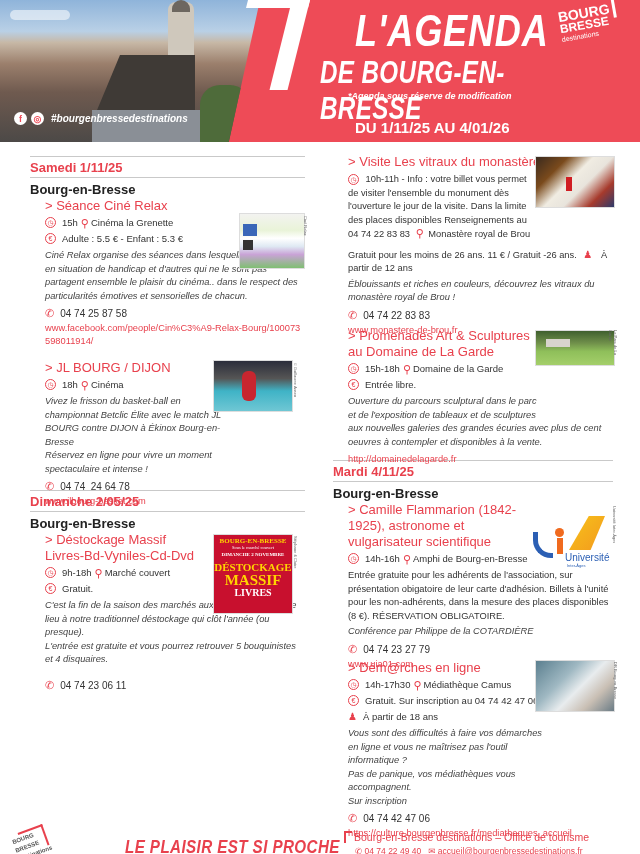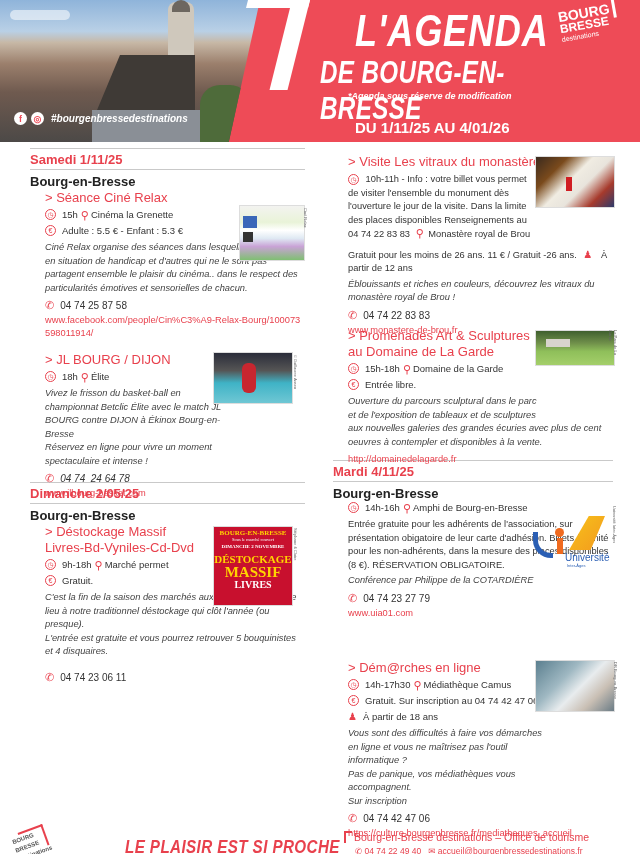--- a/index.html
+++ b/index.html
@@ -28,21 +28,21 @@
   .title2 { position: absolute; left: 320px; top: 55px; font-family: "Liberation Sans", sans-serif; font-weight: bold; font-style: italic; color: #fff; font-size: 31px; letter-spacing: 0.5px; transform: scaleX(0.78); transform-origin: left; }
   .disclaimer { position: absolute; left: 348px; top: 91px; color: #fff; font-size: 9px; font-style: italic; font-weight: bold; }
   .daterange { position: absolute; left: 355px; top: 119px; color: #ffffff; font-size: 15px; font-weight: bold; }
   .logo-box { position: absolute; left: 560px; top: 6px; width: 60px; height: 40px; color: #fff; transform: rotate(-10deg); }
   .logo-box .l1 { font-size: 14px; font-weight: bold; line-height: 12px; }
   .logo-box .l2 { font-size: 12px; font-weight: bold; line-height: 12px; }
   .logo-box .l3 { font-size: 7px; line-height: 9px; }
   .logo-box .bar { position: absolute; right: 2px; top: -2px; width: 3px; height: 18px; background: #fff; }
 
   
-  .col { position: absolute; top: 148px; }
+  .col { position: absolute; top: 156px; }
   .col-left { left: 30px; width: 275px; }
   .col-right { left: 333px; width: 280px; }
   .day-head { border-top: 1px solid #c9c9c9; border-bottom: 1px solid #c9c9c9; color: #e8414d; font-size: 13px; font-weight: bold; padding: 3px 0 2px 0; margin-bottom: 4px; }
   .city { font-size: 13px; font-weight: bold; color: #222; margin-bottom: 1px; }
   .event { position: relative; padding-left: 15px; margin-bottom: 4px; }
   .ev-title { color: #e8414d; font-size: 13px; line-height: 16px; margin-bottom: 3px; }
   .row { font-size: 9.5px; color: #333; display: flex; align-items: flex-start; margin-bottom: 4px; line-height: 12px; }
   .row .ic { width: 11px; height: 11px; border: 1.3px solid #e8414d; border-radius: 50%; color: #e8414d; font-size: 7px; display: inline-flex; align-items: center; justify-content: center; margin-right: 6px; flex: none; }
   .pin { color: #e8414d; font-size: 11px; margin: 0 2px 0 3px; }
   .person { color: #e8414d; font-size: 10px; margin: 0 6px 0 4px; }
@@ -124,27 +124,27 @@
   <div class="event" style="height:126px;">
     <div class="img" style="top:0;width:80px;height:52px;right:12px;background:linear-gradient(180deg,#2b2d3a 0%,#555 35%,#3fb3c6 60%,#6fc7d4 100%);">
       <div style="position:absolute;left:28px;top:10px;width:14px;height:30px;background:#c8262f;border-radius:6px;"></div>
     </div>
     <div class="credit" style="left:262px;top:2px;height:40px;">©Guillaume Ansen</div>
     <div class="ev-title">&gt; JL BOURG / DIJON</div>
     <div class="row">
       <span class="ic">◷</span>
       <span>18h</span>
       <span class="pin">⚲</span>
-      <span>Élite</span>
+      <span>Cinéma</span>
     </div>
     <div class="desc" style="white-space:pre-line;width:180px;">Vivez le frisson du basket-ball en championnat Betclic Élite avec le match JL BOURG contre DIJON à Ékinox Bourg-en-Bresse
 Réservez en ligne pour vivre un moment spectaculaire et intense !</div>
     <div class="phone">
       <span class="ph">✆</span>
-      <span style="white-space:pre;font-style:italic;">04 74  24 64 78</span>
+      <span style="white-space:pre;">04 74  24 64 78</span>
     </div>
     <div class="link">www.jlbourg-basket.com</div>
   </div>
 
   <div class="day-head">Dimanche 2/05/25</div>
   <div class="city">Bourg-en-Bresse</div>
 
   <div class="event">
     <div class="img" style="top:2px;width:80px;height:80px;right:12px;background:#c8102e;overflow:hidden;text-align:center;font-family:'Liberation Serif',serif;color:#ffd400;">
       <div style="font-size:7px;font-weight:bold;margin-top:2px;">BOURG-EN-BRESSE</div>
@@ -153,21 +153,21 @@
       <div style="font-size:11px;font-weight:bold;margin-top:4px;">DÉSTOCKAGE</div>
       <div style="font-size:15px;font-weight:bold;line-height:14px;">MASSIF</div>
       <div style="font-size:10px;font-weight:bold;color:#fff;text-align:center;">LIVRES</div>
     </div>
     <div class="credit" style="left:262px;top:4px;height:40px;">Stéphane &amp; Claire</div>
     <div class="ev-title" style="width:160px;">&gt; Déstockage Massif Livres-Bd-Vyniles-Cd-Dvd</div>
     <div class="row">
       <span class="ic">◷</span>
       <span>9h-18h</span>
       <span class="pin">⚲</span>
-      <span>Marché permet</span>
+      <span>Marché couvert</span>
     </div>
     <div class="row">
       <span class="ic">€</span>
       <span>Gratuit.</span>
     </div>
     <div class="desc" style="white-space:pre-line;">C'est la fin de la saison des marchés aux livres et cela donne lieu à notre traditionnel déstockage qui clôt l'année (ou presque).
 L'entrée est gratuite et vous pourrez retrouver 5 bouquinistes et 4 disquaires.</div>
     <div class="phone" style="margin-top:12px;">
       <span class="ph">✆</span>
       <span>04 74 23 06 11</span>
@@ -229,20 +229,21 @@
   <div class="event" style="height:154px;">
     <div style="position:absolute;right:0;top:14px;width:82px;height:56px;">
       <div style="position:absolute;left:2px;top:16px;width:20px;height:26px;border-left:5px solid #2b5fb4;border-bottom:5px solid #2b5fb4;border-radius:0 0 0 18px;"></div>
       <div style="position:absolute;left:24px;top:12px;width:9px;height:9px;border-radius:50%;background:#f06a1e;"></div>
       <div style="position:absolute;left:26px;top:22px;width:6px;height:16px;background:#f06a1e;"></div>
       <div style="position:absolute;left:38px;top:0;width:36px;height:34px;background:linear-gradient(135deg,#f7c21a,#f39a1e);clip-path:polygon(55% 0,100% 0,60% 100%,0 100%);"></div>
       <div style="position:absolute;left:34px;top:36px;font-size:10px;color:#2b5fb4;">Université</div>
       <div style="position:absolute;left:36px;top:47px;font-size:4px;color:#2b5fb4;">Inter-Âges</div>
     </div>
     <div class="credit" style="left:278px;top:4px;height:40px;">Université Inter-Âges</div>
+    <div class="ev-title" style="width:185px;">&gt; Camille Flammarion (1842-1925), astronome et vulgarisateur scientifique</div>
     <div class="row">
       <span class="ic">◷</span>
       <span>14h-16h</span>
       <span class="pin">⚲</span>
       <span>Amphi de Bourg-en-Bresse</span>
     </div>
     <div class="plain">Entrée gratuite pour les adhérents de l'association, sur présentation obigatoire de leur carte d'adhésion. Billets à l'unité pour les non-adhérents, dans la mesure des places disponibles (8 €). RÉSERVATION OBLIGATOIRE.</div>
     <div class="desc" style="margin-top:2px;">Conférence par Philippe de la COTARDIÈRE</div>
     <div class="phone">
       <span class="ph">✆</span>

